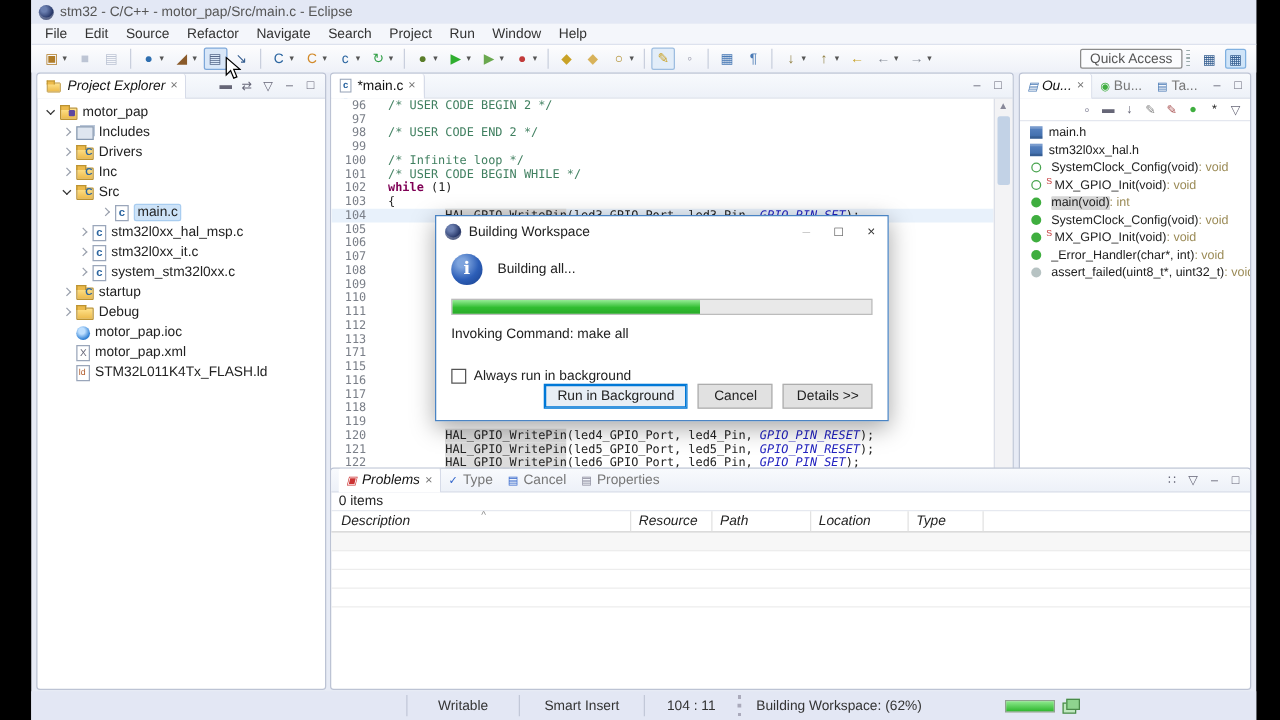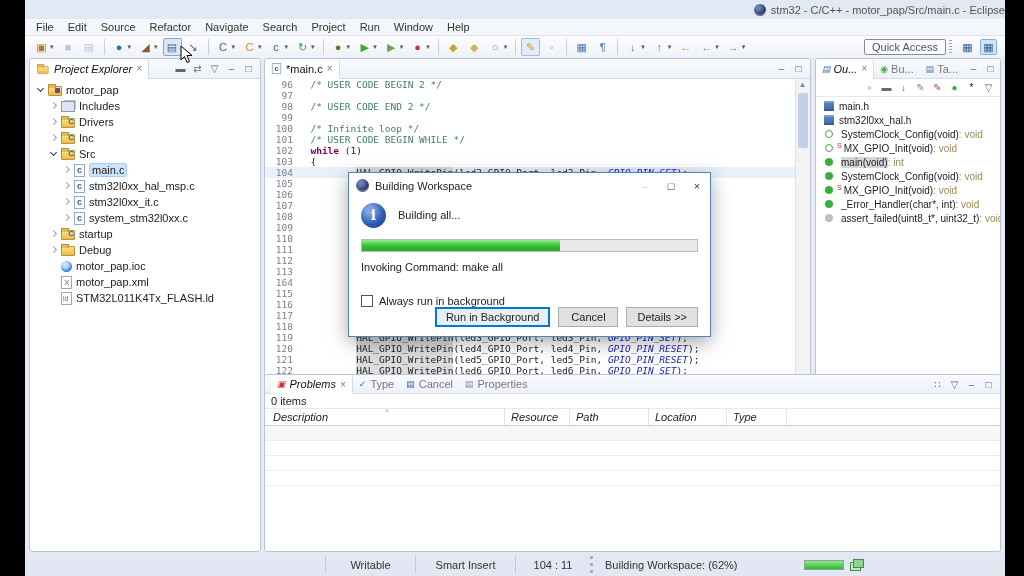--- a/index.html
+++ b/index.html
@@ -1,21 +1,21 @@
 <!DOCTYPE html>
 <html><head>
 <meta charset="utf-8">
 <style>
   * { margin:0; padding:0; box-sizing:border-box; }
   html,body { width:1024px; height:576px; background:#000; overflow:hidden;
     font-family:"Liberation Sans", sans-serif; font-size:11px; color:#222; }
   #win { position:absolute; left:25px; top:0; width:980px; height:576px; background:#e7ebf5; }
 
   
-  #titlebar { height:19px; background:#e3e8f5; display:flex; align-items:center; padding-left:6px; color:#555;justify-content:flex-end; }
+  #titlebar { height:19px; background:#e3e8f5; display:flex; align-items:center; padding-left:6px; color:#555; }
   .esphere { width:12px; height:12px; border-radius:50%; margin-right:5px; flex:none;
     background:radial-gradient(circle at 35% 30%, #6b7fb0 0 18%, #2a3a6b 60%, #16224a 100%);
     box-shadow:inset 0 -2px 0 rgba(255,255,255,.25); }
   #menubar { height:17px; background:#f4f6fb; display:flex; align-items:center; padding-left:4px; border-bottom:1px solid #dde2ee; }
   .menu-item { padding:1px 7px; color:#333; cursor:default; }
   #toolbar { height:22px; background:linear-gradient(#fdfdfe,#eef1f8); display:flex; align-items:center; padding-left:6px; position:relative; }
   .tbtn { display:inline-flex; align-items:center; height:18px; padding:0 2px; border:1px solid transparent; border-radius:2px; margin:0 1px; }
   .tbtn.hov { background:#d9e7f8; border-color:#7da7d9; }
   .tbtn.tog { background:#e2edf9; border-color:#9dbde0; }
   .tbtn.dis { opacity:.4; }
@@ -312,21 +312,21 @@
         <div class="trow" style="padding-left: 17px;">
           <span class="chev closed"></span>
           <span class="ic folder-c"></span>
           <span class="tlabel">Inc</span>
         </div>
         <div class="trow" style="padding-left: 17px;">
           <span class="chev open"></span>
           <span class="ic folder-c"></span>
           <span class="tlabel">Src</span>
         </div>
-        <div class="trow sel" style="padding-left: 30px;">
+        <div class="trow sel" style="padding-left: 48px;">
           <span class="chev closed"></span>
           <span class="ic c-file"></span>
           <span class="tlabel">main.c</span>
         </div>
         <div class="trow" style="padding-left: 30px;">
           <span class="chev closed"></span>
           <span class="ic c-file"></span>
           <span class="tlabel">stm32l0xx_hal_msp.c</span>
         </div>
         <div class="trow" style="padding-left: 30px;">
@@ -392,26 +392,26 @@
         <div class="cl cur"><span class="ln">104</span><span class="ct"><span class="pl">          </span><span class="oc">HAL_GPIO_WritePin</span><span class="pl">(led3_GPIO_Port, led3_Pin, </span><span class="mc">GPIO_PIN_SET</span><span class="pl">);</span></span></div>
         <div class="cl"><span class="ln">105</span><span class="ct"></span></div>
         <div class="cl"><span class="ln">106</span><span class="ct"></span></div>
         <div class="cl"><span class="ln">107</span><span class="ct"></span></div>
         <div class="cl"><span class="ln">108</span><span class="ct"></span></div>
         <div class="cl"><span class="ln">109</span><span class="ct"></span></div>
         <div class="cl"><span class="ln">110</span><span class="ct"></span></div>
         <div class="cl"><span class="ln">111</span><span class="ct"></span></div>
         <div class="cl"><span class="ln">112</span><span class="ct"></span></div>
         <div class="cl"><span class="ln">113</span><span class="ct"></span></div>
-        <div class="cl"><span class="ln">164</span><span class="ct"></span></div>
+        <div class="cl"><span class="ln">171</span><span class="ct"></span></div>
         <div class="cl"><span class="ln">115</span><span class="ct"></span></div>
         <div class="cl"><span class="ln">116</span><span class="ct"></span></div>
         <div class="cl"><span class="ln">117</span><span class="ct"></span></div>
         <div class="cl"><span class="ln">118</span><span class="ct"></span></div>
-        <div class="cl"><span class="ln">119</span><span class="ct"><span class="pl">          </span><span class="oc">HAL_GPIO_WritePin</span><span class="pl">(led3_GPIO_Port, led3_Pin, </span><span class="mc">GPIO_PIN_SET</span><span class="pl">);</span></span></div>
+        <div class="cl"><span class="ln">119</span></div>
         <div class="cl"><span class="ln">120</span><span class="ct"><span class="pl">          </span><span class="oc">HAL_GPIO_WritePin</span><span class="pl">(led4_GPIO_Port, led4_Pin, </span><span class="mc">GPIO_PIN_RESET</span><span class="pl">);</span></span></div>
         <div class="cl"><span class="ln">121</span><span class="ct"><span class="pl">          </span><span class="oc">HAL_GPIO_WritePin</span><span class="pl">(led5_GPIO_Port, led5_Pin, </span><span class="mc">GPIO_PIN_RESET</span><span class="pl">);</span></span></div>
         <div class="cl"><span class="ln">122</span><span class="ct"><span class="pl">          </span><span class="oc">HAL_GPIO_WritePin</span><span class="pl">(led6_GPIO_Port, led6_Pin, </span><span class="mc">GPIO_PIN_SET</span><span class="pl">);</span></span></div>
         <div class="cl"><span class="ln">123</span><span class="ct"><span class="pl">          HAL_Delay(2);</span></span></div>
         <div class="cl"><span class="ln">124</span><span class="ct"><span class="cm">  /* USER CODE END WHILE */</span></span></div>
         <div class="cl"><span class="ln">125</span><span class="ct"></span></div>
       </div>
     <div class="vscroll">
       <span class="sarrow" style="top:1px">▲</span>
       <div class="vthumb"></div>

